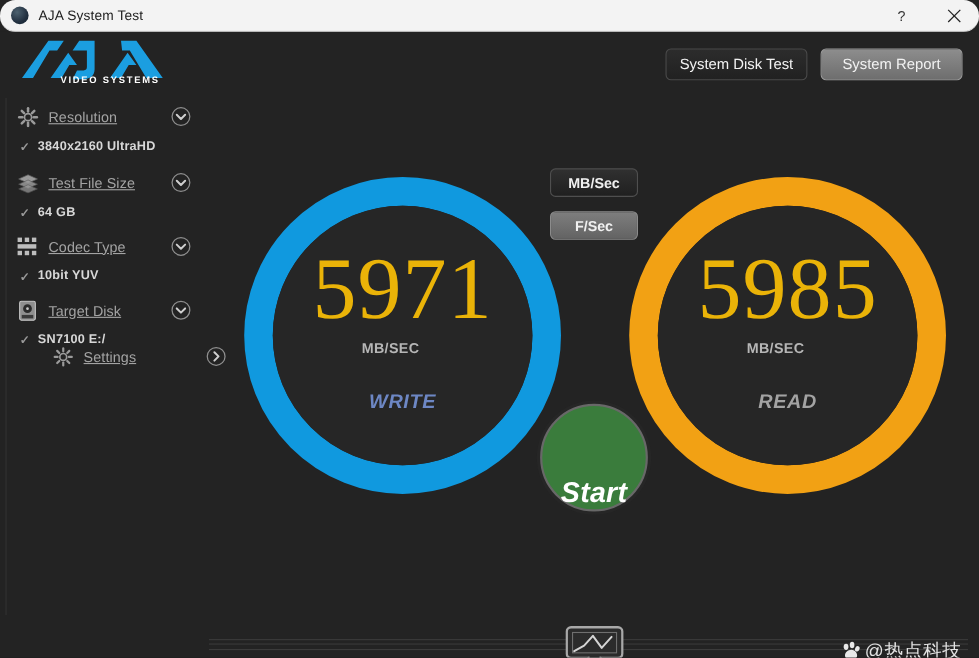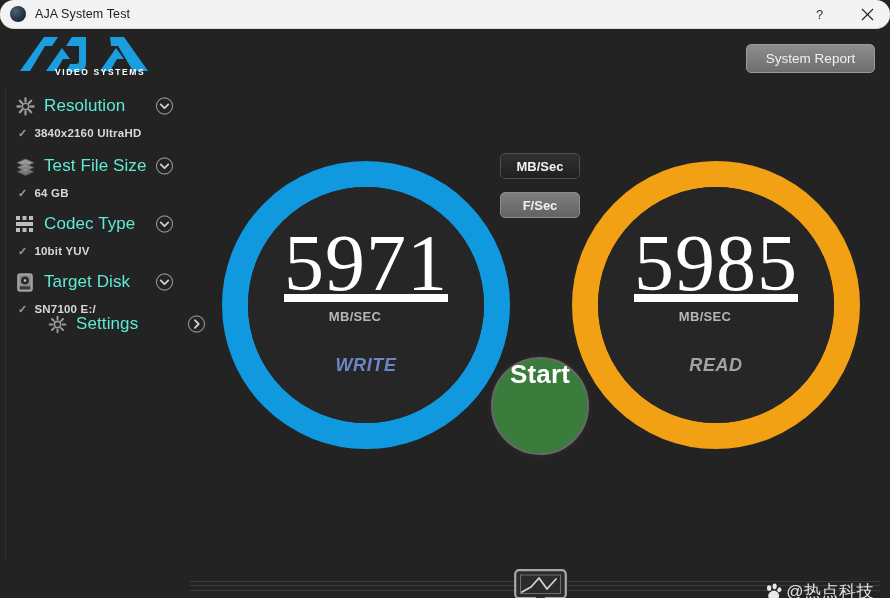--- a/index.html
+++ b/index.html
@@ -101,24 +101,25 @@
     padding-left: 14px;
     box-sizing: border-box;
   }
   .nav-icon {
     width: 22px; height: 20px;
     margin-right: 8px;
     flex: 0 0 auto;
     display: flex; align-items: center; justify-content: center;
   }
   .nav-label {
-    font-size: 17px;
-    color: #5eead4;
+    font-size: 13px;
+    color: #a3a3a3;
     letter-spacing: .1px;
     white-space: nowrap;
+    text-decoration: underline;
   }
   .nav-chev {
     position: absolute;
     right: 22px; top: 50%;
     transform: translateY(-50%);
     width: 19px; height: 19px;
   }
   .nav-value {
     display: flex;
     align-items: center;
@@ -198,23 +199,22 @@
     background: #262626;
   }
   .gauge-value {
     position: absolute;
     left: 0; right: 0;
     top: 36px;
     text-align: center;
     font-family: "Liberation Serif", serif;
     font-size: 80px;
     line-height: 80px;
-    color: #ffffff;
+    color: #eab308;
     letter-spacing: 1px;
-    text-decoration: underline;
   }
   .gauge-unit {
     position: absolute;
     left: 0; right: 0;
     top: 122px;
     text-align: center;
     padding-right: 22px;
     font-size: 13px;
     font-weight: bold;
     color: #b6b6b6;
@@ -229,29 +229,30 @@
     font-weight: bold;
     letter-spacing: .6px;
     font-style: italic;
   }
   #label-write { color: #6d87c4; }
   #label-read  { color: #a3a3a3; }
 
   
   #start-button {
     position: absolute;
-    left: 491px; top: 328px;
+    left: 491px; top: 338px;
     width: 98px; height: 98px;
     border-radius: 50%;
     background: #3a7c3c;
     border: 2px solid #686868;
-    display: flex; align-items: flex-start; justify-content: center;
+    display: flex; align-items: flex-end; justify-content: center;
     box-shadow: 0 0 0 3px #262626;
     cursor: default;
     box-sizing: border-box;
+    font-style: italic;
   }
   #start-label {
     font-size: 26px;
     font-weight: bold;
     color: #ffffff;
     letter-spacing: .2px;
   }
 
   
   #bottom-lines {
@@ -450,20 +451,23 @@
           <span class="nav-chev">
             <svg width="19" height="19" viewBox="0 0 20 20">
               <circle cx="10" cy="10" r="8.5" fill="none" stroke="#8f8f8f" stroke-width="1.2"></circle>
               <path d="M8.3 6 L12.3 10 L8.3 14" fill="none" stroke="#cfcfcf" stroke-width="1.9" stroke-linecap="round" stroke-linejoin="round"></path>
             </svg>
           </span>
         </div>
       </div>
     </div>
 
+    <div class="top-btn" id="system-disk-test-button">
+      <span>System Disk Test</span>
+    </div>
     <div class="top-btn" id="system-report-button">
       <span>System Report</span>
     </div>
 
     <div class="unit-btn" id="unit-mbsec">
       <span>MB/Sec</span>
     </div>
     <div class="unit-btn" id="unit-fsec">
       <span>F/Sec</span>
     </div>

